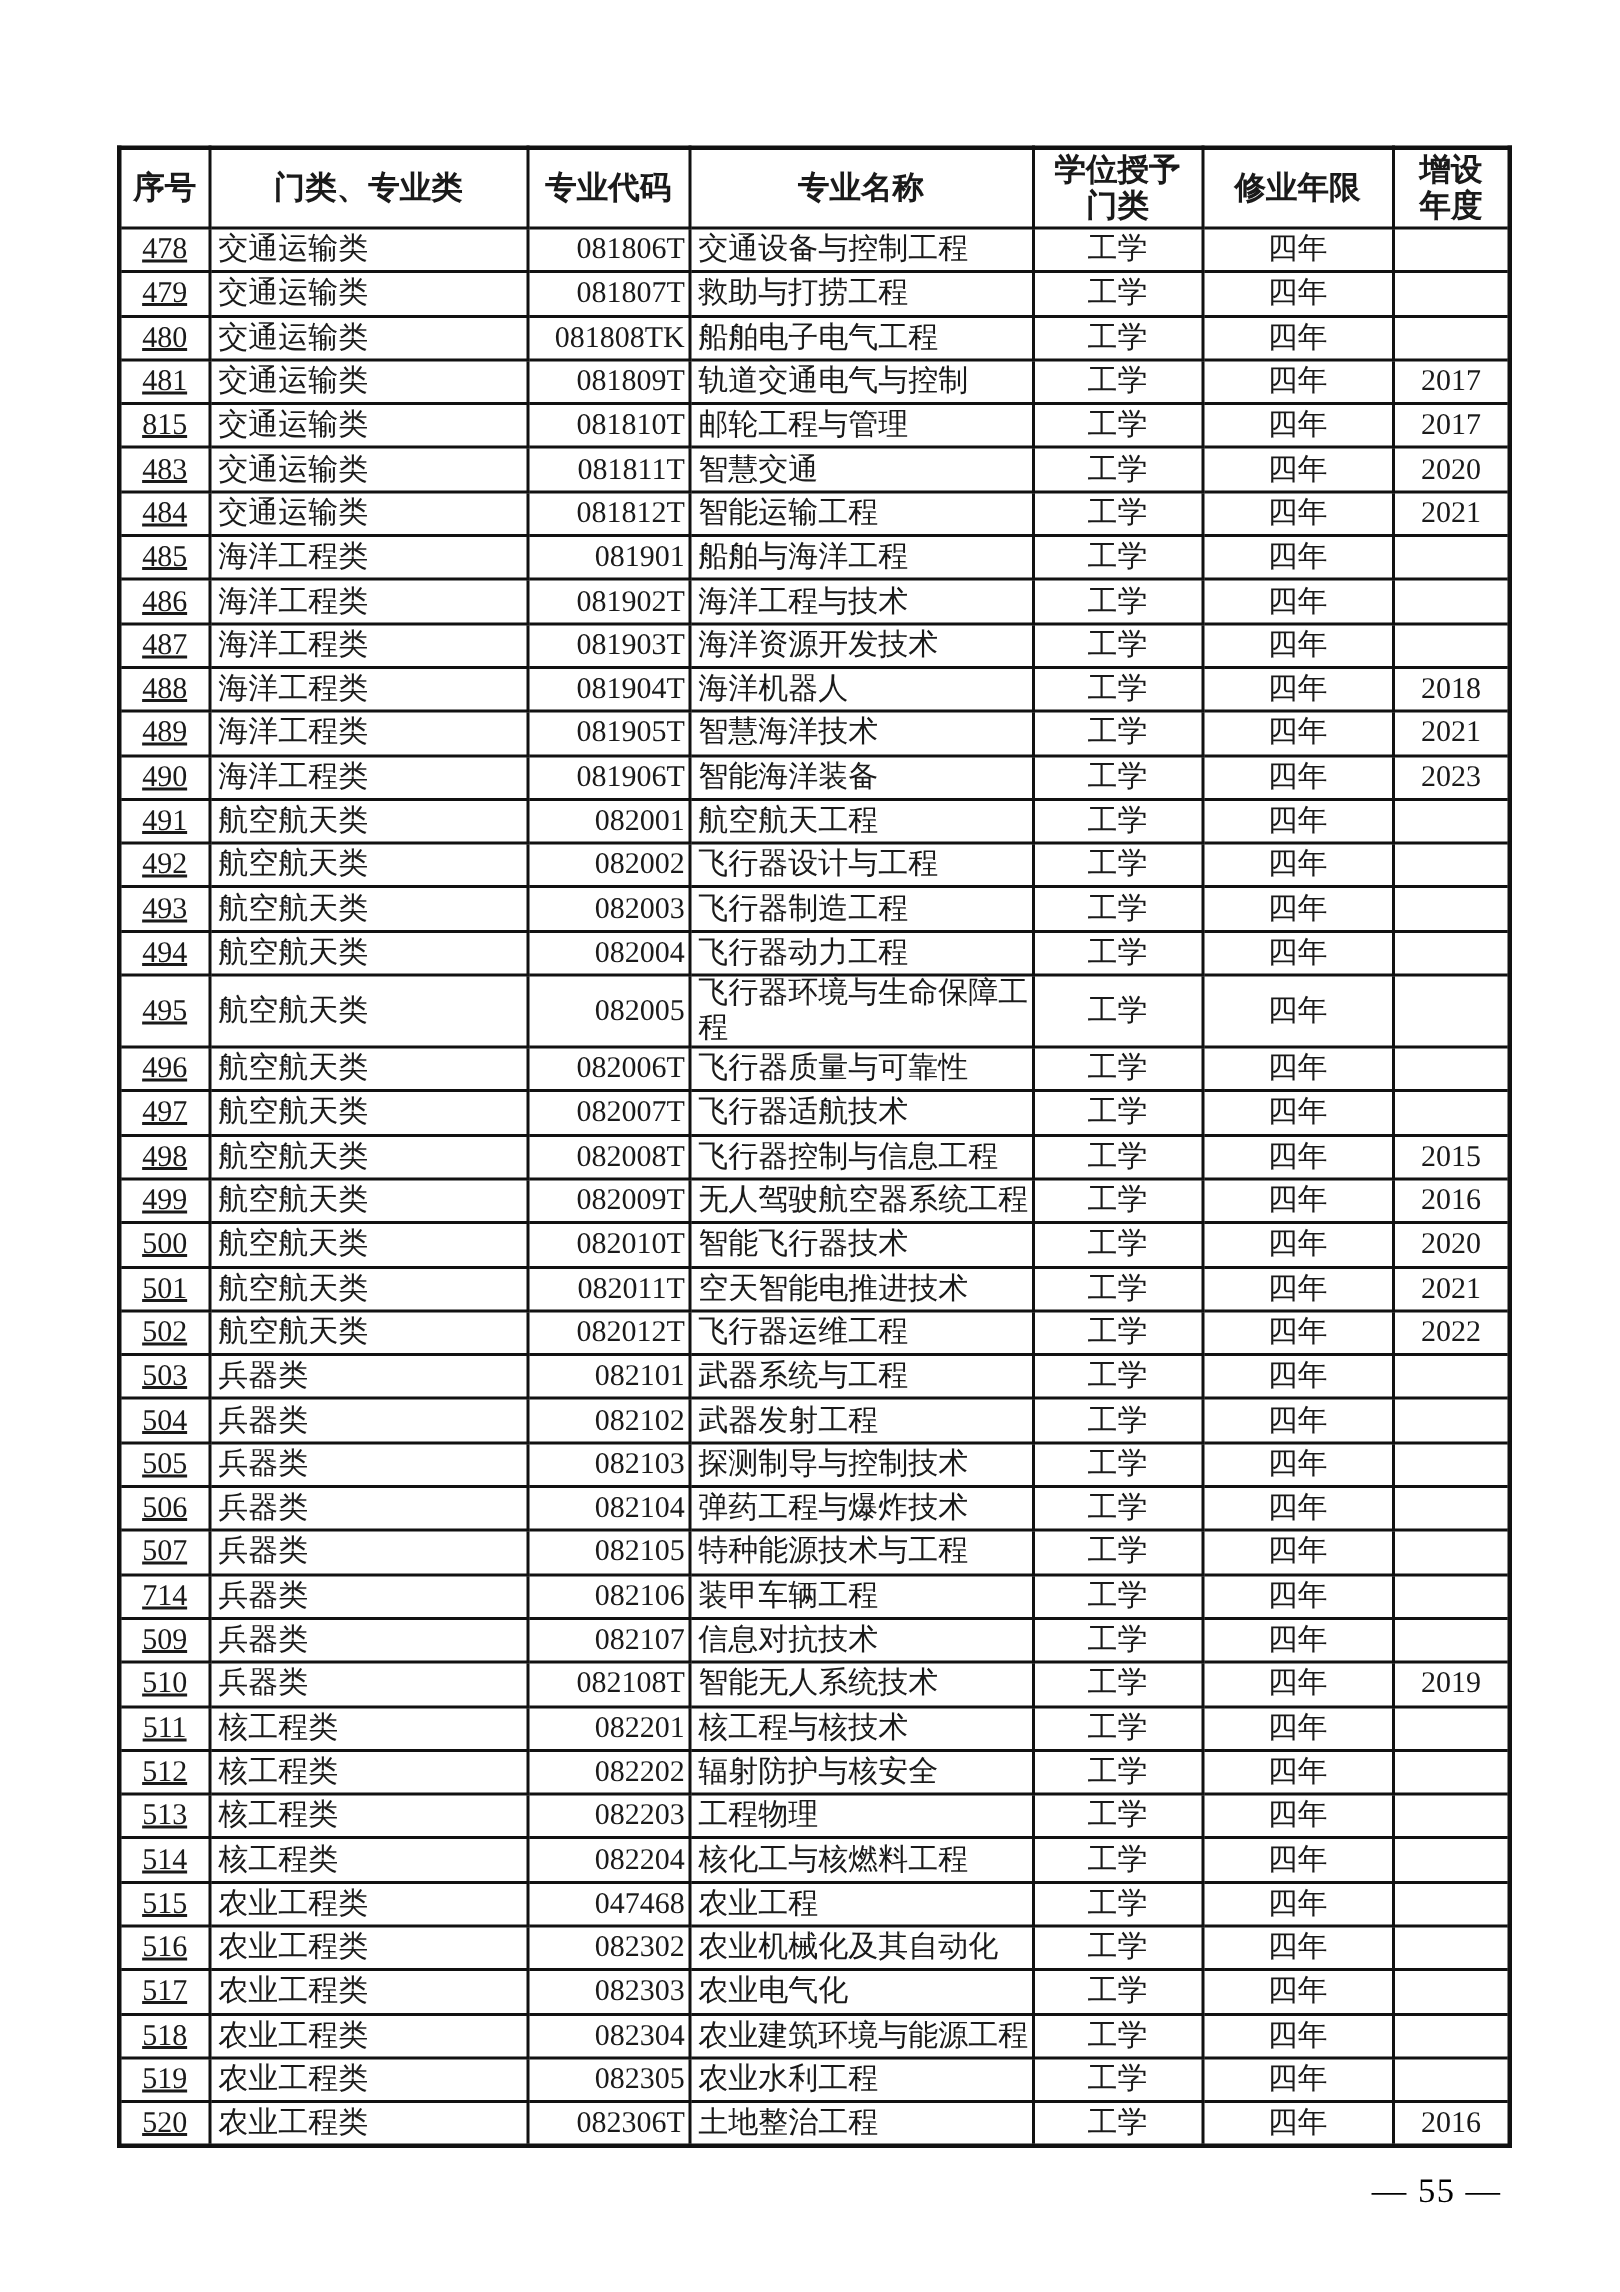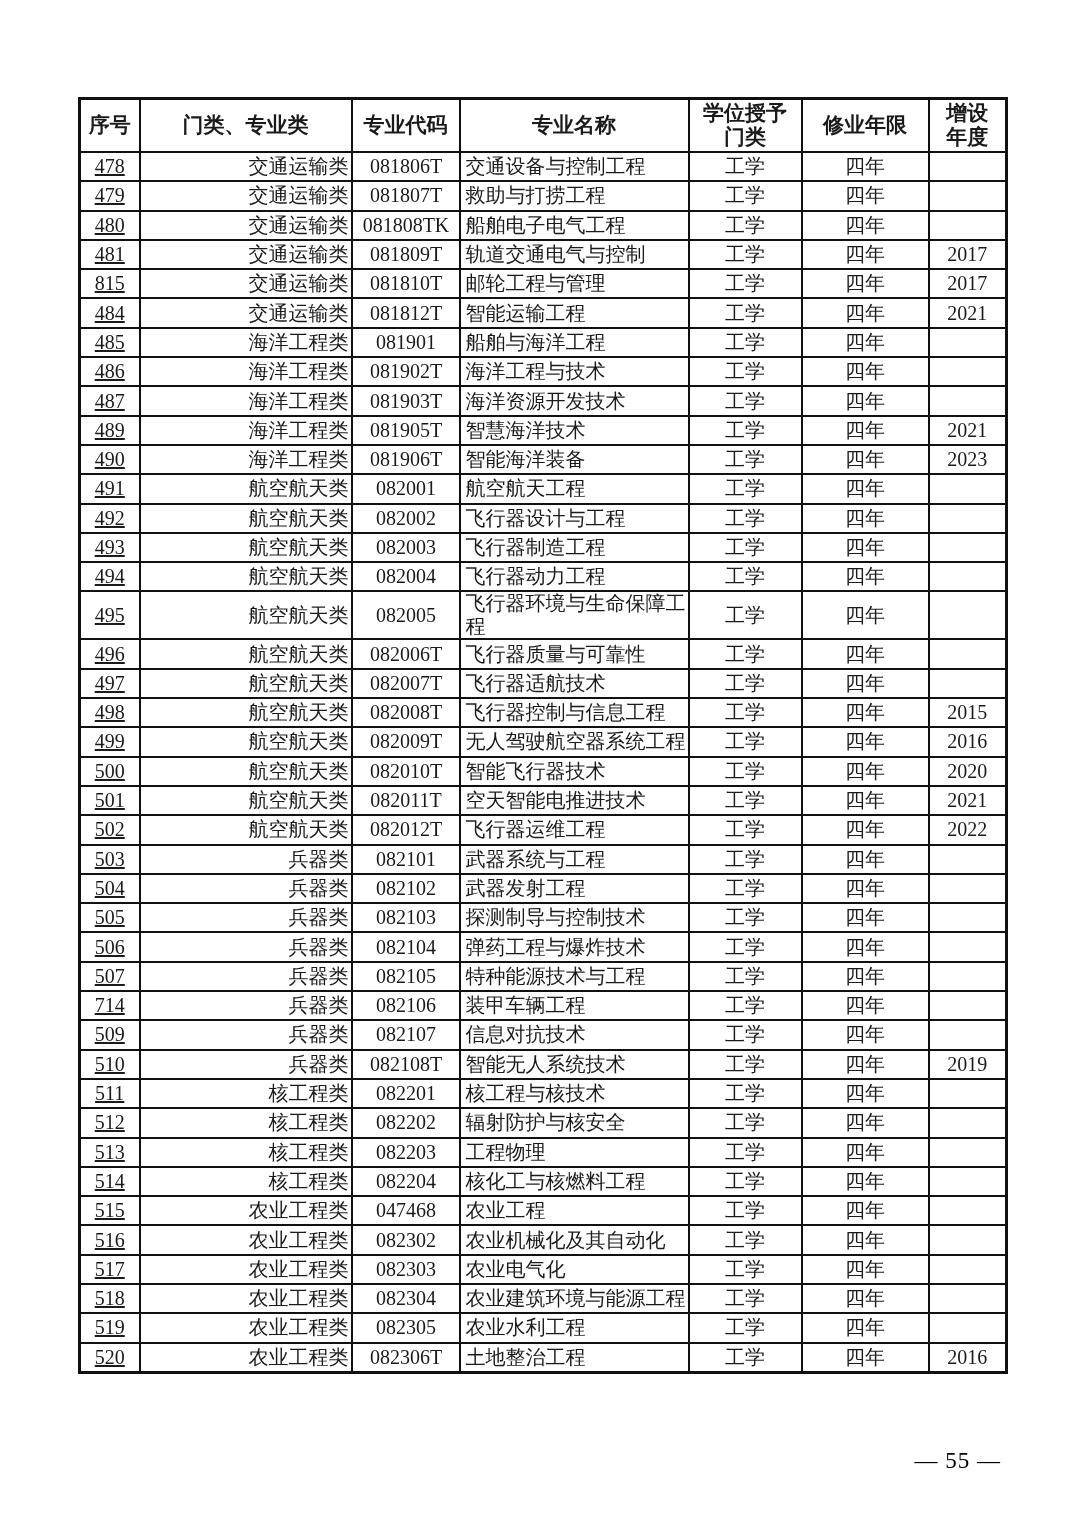--- a/index.html
+++ b/index.html
@@ -41,22 +41,22 @@
     padding: 0 2px;
   }
   .majors td {
     font-size: 20px;
     height: 27.3px;
     line-height: 1.15;
     padding: 0 2px;
   }
   
   .majors td:nth-child(1) { text-align: center; text-decoration: underline; }
-  .majors td:nth-child(2) { text-align: right; padding-left: 5px; }
-  .majors td:nth-child(3) { text-align: center; padding-left: 3px; }
+  .majors td:nth-child(2) { text-align: left; padding-left: 5px; }
+  .majors td:nth-child(3) { text-align: right; padding-left: 3px; }
   .majors td:nth-child(4) { text-align: left; padding-left: 5px; }
   .majors td:nth-child(5),
   .majors td:nth-child(6),
   .majors td:nth-child(7) { text-align: center; }
 
   .page-number {
     position: absolute;
     top: 1448px;
     right: 79px;
     font-size: 23px;
@@ -133,20 +133,29 @@
         <tr>
           <td>815</td>
           <td>交通运输类</td>
           <td>081810T</td>
           <td>邮轮工程与管理</td>
           <td>工学</td>
           <td>四年</td>
           <td>2017</td>
         </tr>
         <tr>
+          <td>483</td>
+          <td>交通运输类</td>
+          <td>081811T</td>
+          <td>智慧交通</td>
+          <td>工学</td>
+          <td>四年</td>
+          <td>2020</td>
+        </tr>
+        <tr>
           <td>484</td>
           <td>交通运输类</td>
           <td>081812T</td>
           <td>智能运输工程</td>
           <td>工学</td>
           <td>四年</td>
           <td>2021</td>
         </tr>
         <tr>
           <td>485</td>
@@ -167,20 +176,29 @@
           <td></td>
         </tr>
         <tr>
           <td>487</td>
           <td>海洋工程类</td>
           <td>081903T</td>
           <td>海洋资源开发技术</td>
           <td>工学</td>
           <td>四年</td>
           <td></td>
+        </tr>
+        <tr>
+          <td>488</td>
+          <td>海洋工程类</td>
+          <td>081904T</td>
+          <td>海洋机器人</td>
+          <td>工学</td>
+          <td>四年</td>
+          <td>2018</td>
         </tr>
         <tr>
           <td>489</td>
           <td>海洋工程类</td>
           <td>081905T</td>
           <td>智慧海洋技术</td>
           <td>工学</td>
           <td>四年</td>
           <td>2021</td>
         </tr>

